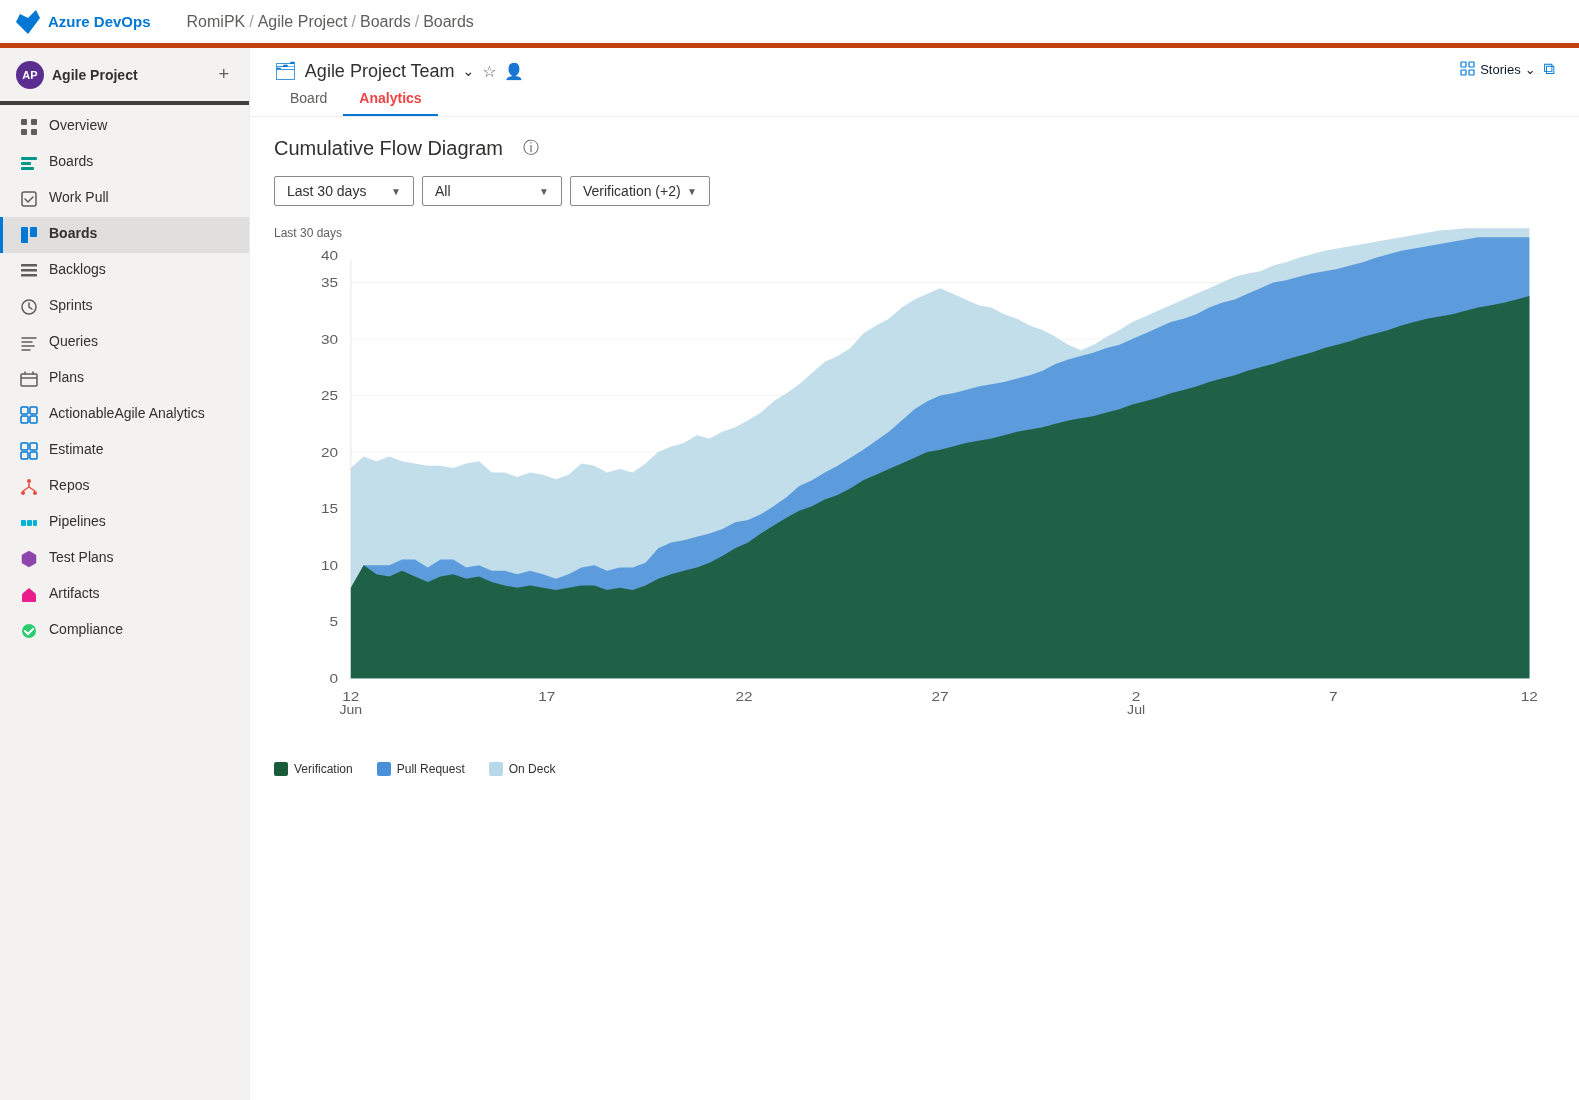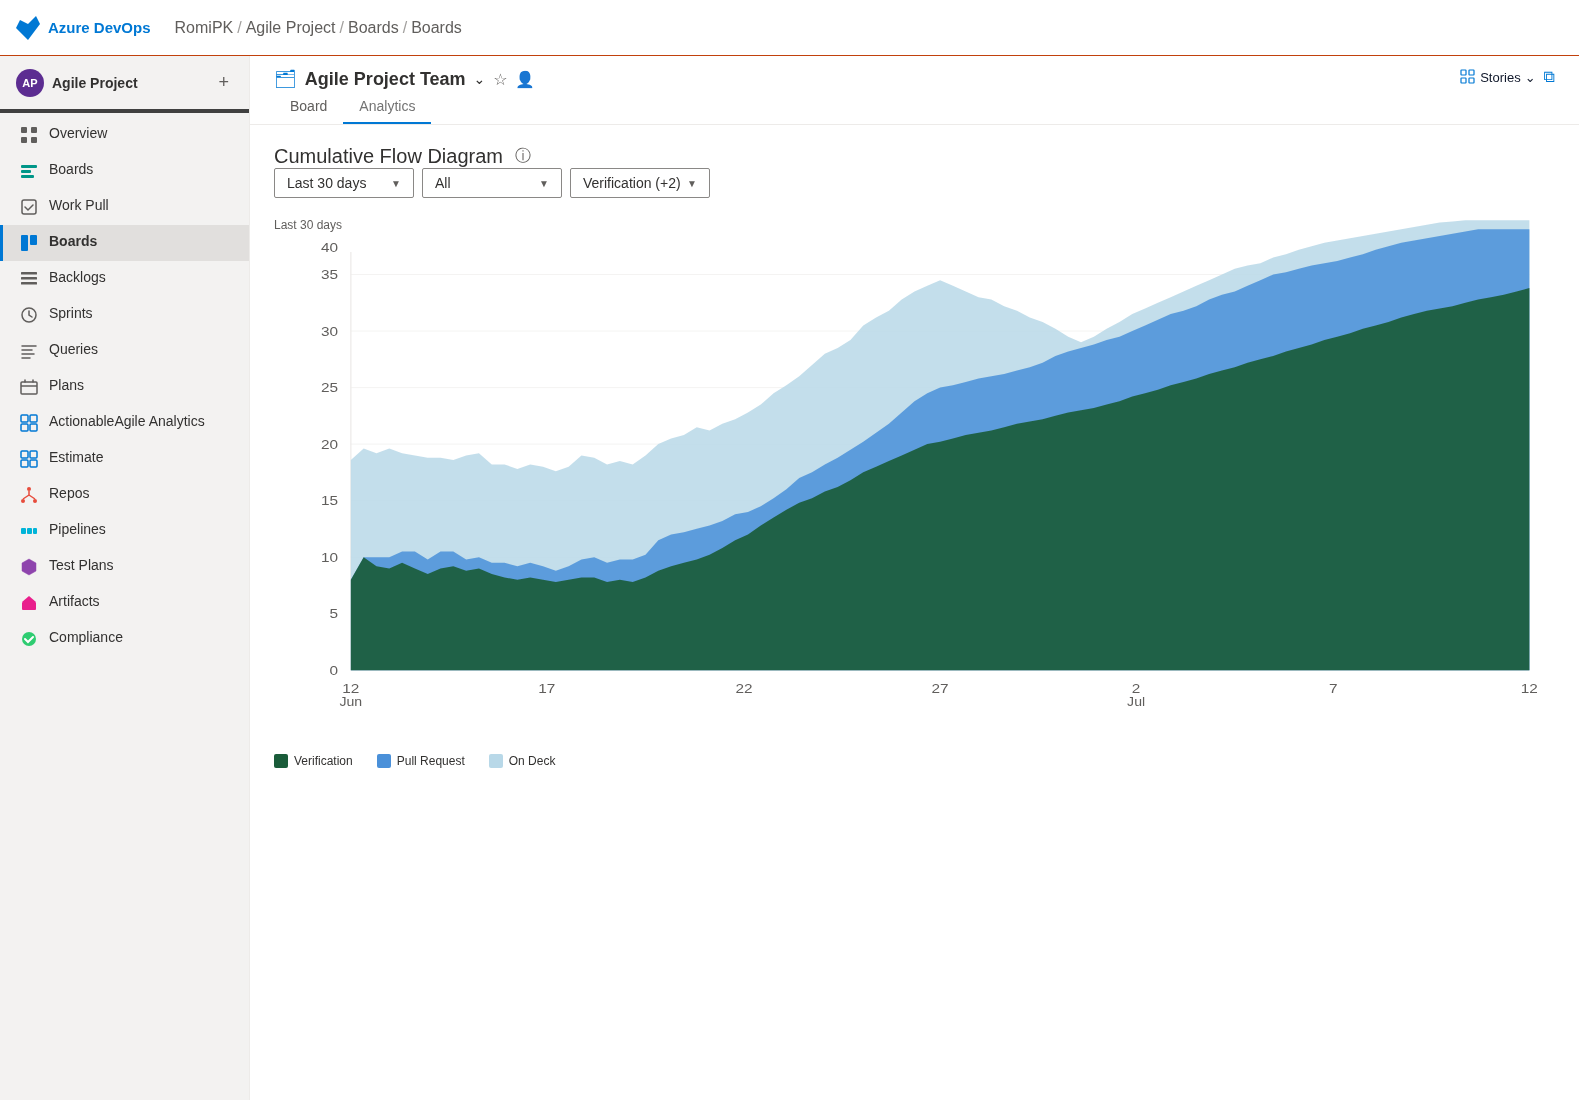--- a/index.html
+++ b/index.html
@@ -1,19 +1,19 @@
 <!DOCTYPE html>
 <html><head>
   <meta charset="utf-8">
   <style>
     * { box-sizing: border-box; margin: 0; padding: 0; }
     body { font-family: 'Segoe UI', Arial, sans-serif; font-size: 14px; color: #323130; background: #fff; display: flex; flex-direction: column; height: 100vh; overflow: hidden; }
 
     
-    .topbar { height: 56px; background: #fff; border-bottom: 1px solid #c2410c; display: flex; align-items: center; padding: 0 16px; gap: 8px; flex-shrink: 0; }
+    .topbar { height: 48px; background: #fff; border-bottom: 5px solid #c2410c; display: flex; align-items: center; padding: 0 16px; gap: 20px; flex-shrink: 0; }
     .topbar-logo { display: flex; align-items: center; gap: 8px; color: #0078d4; font-weight: 600; font-size: 15px; }
     .topbar-logo svg { width: 24px; height: 24px; }
     .breadcrumb { display: flex; align-items: flex-end; gap: 4px; color: #605e5c; font-size: 16px; margin-left: 16px; }
     .breadcrumb span { cursor: pointer; }
     .breadcrumb-sep { color: #a19f9d; }
 
     
     .layout { display: flex; flex: 1; overflow: hidden; }
 
     
@@ -28,34 +28,34 @@
     .sidebar-item { display: flex; align-items: flex-start; gap: 10px; padding: 8px 16px; cursor: pointer; color: #323130; font-size: 14px; border-left: 3px solid transparent; }
     .sidebar-item.active { background: #e1dfdd; border-left-color: #0078d4; font-weight: 600; }
     .sidebar-item-icon { width: 20px; height: 20px; display: flex; align-items: center; justify-content: center; flex-shrink: 0; }
 
     
     .main { flex: 1; overflow-y: auto; display: flex; flex-direction: column; }
 
     
     .page-header { padding: 12px 24px 0; border-bottom: 1px solid #edebe9; }
     .page-title-icon { color: #0078d4; font-size: 18px; }
-    .page-title { font-size: 18px; font-weight: 700; }
+    .page-title { font-size: 18px; font-weight: 400; }
     .page-title-action { cursor: pointer; color: #605e5c; font-size: 16px; }
     .page-title-chevron { cursor: pointer; color: #323130; }
     .tabs { display: flex; gap: 0; }
     .tab { padding: 8px 16px; cursor: pointer; color: #605e5c; font-size: 14px; border-bottom: 2px solid transparent; }
-    .tab.active { color: #737373; border-bottom-color: #0078d4; font-weight: 400; }
+    .tab.active { color: #ef4444; border-bottom-color: #0078d4; font-weight: 700; }
 
     .header-right { margin-left: auto; display: flex; align-items: center; gap: 8px; padding-bottom: 4px; }
     .stories-btn { display: flex; align-items: center; gap: 4px; color: #0f172a; font-size: 13px; cursor: pointer; border: none; background: none; }
     .expand-btn { cursor: pointer; color: #0078d4; font-size: 16px; }
 
     
     .content { padding: 20px 24px; flex: 1; }
-    .content-title-row { display: flex; align-items: center; gap: 12px; }
+    .content-title-row { display: flex; align-items: center; gap: 20px; margin-bottom: 16px; }
     .content-title { font-size: 20px; font-weight: 400; }
     .info-icon { color: #605e5c; cursor: pointer; font-size: 16px; }
 
     
     .filters { display: flex; gap: 8px; margin-bottom: 20px; }
     .filter-dropdown { display: flex; align-items: center; gap: 6px; padding: 6px 12px; border: 1px solid #8a8886; border-radius: 2px; cursor: pointer; background: #fff; font-size: 14px; color: #323130; min-width: 140px; justify-content: space-between; }
     .dropdown-arrow { color: #605e5c; font-size: 10px; }
 
     
     .chart-container { position: relative; width: 100%; height: 520px; }

